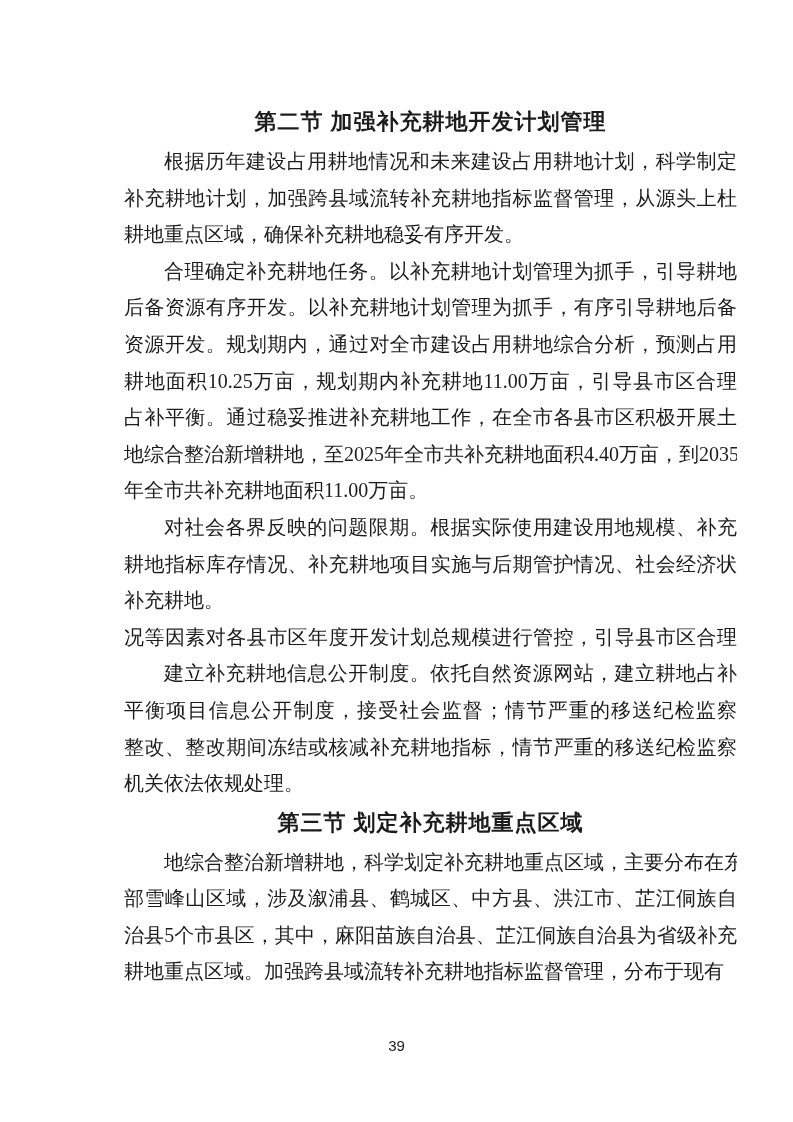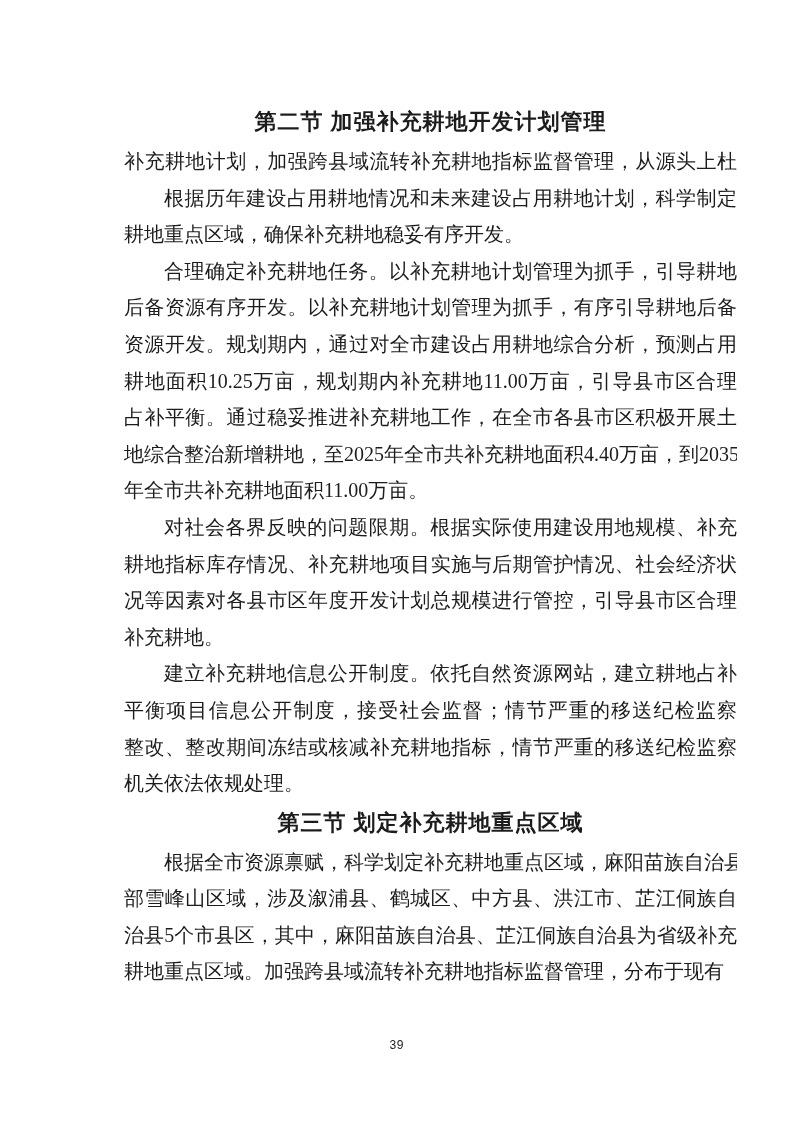--- a/index.html
+++ b/index.html
@@ -54,49 +54,49 @@
     font-weight: 400;
   }
   .page-number {
     position: absolute;
     left: 0;
     right: 0;
     top: 1036px;
     height: 20px;
     line-height: 20px;
     text-align: center;
-    font-size: 12px;
-    font-family: Liberation Mono, monospace;
+    font-size: 15px;
+    font-family: Liberation Sans, sans-serif;
     color: #1c1c1c;
   }
 </style>
 </head>
 <body>
 
 <div class="page">
   <div class="content">
       <div class="section-heading">第二节 加强补充耕地开发计划管理</div>
+      <div class="line first">根据历年建设占用耕地情况和未来建设占用耕地计划，科学制定</div>
       <div class="line">补充耕地计划，加强跨县域流转补充耕地指标监督管理，从源头上杜</div>
-      <div class="line first">根据历年建设占用耕地情况和未来建设占用耕地计划，科学制定</div>
       <div class="line last">耕地重点区域，确保补充耕地稳妥有序开发。</div>
       <div class="line first"><span class="lead">合理确定补充耕地任务。</span><span>以补充耕地计划管理为抓手，引导耕地</span></div>
       <div class="line">后备资源有序开发。以补充耕地计划管理为抓手，有序引导耕地后备</div>
       <div class="line">资源开发。规划期内，通过对全市建设占用耕地综合分析，预测占用</div>
       <div class="line">耕地面积10.25万亩，规划期内补充耕地11.00万亩，引导县市区合理</div>
       <div class="line">占补平衡。通过稳妥推进补充耕地工作，在全市各县市区积极开展土</div>
       <div class="line">地综合整治新增耕地，至2025年全市共补充耕地面积4.40万亩，到2035</div>
       <div class="line last">年全市共补充耕地面积11.00万亩。</div>
       <div class="line first"><span class="lead">对社会各界反映的问题限期。</span><span>根据实际使用建设用地规模、补充</span></div>
       <div class="line">耕地指标库存情况、补充耕地项目实施与后期管护情况、社会经济状</div>
+      <div class="line last">补充耕地。</div>
       <div class="line">况等因素对各县市区年度开发计划总规模进行管控，引导县市区合理</div>
-      <div class="line last">补充耕地。</div>
       <div class="line first">建立补充耕地信息公开制度。依托自然资源网站，建立耕地占补</div>
       <div class="line">平衡项目信息公开制度，接受社会监督；情节严重的移送纪检监察</div>
       <div class="line">整改、整改期间冻结或核减补充耕地指标，情节严重的移送纪检监察</div>
       <div class="line last">机关依法依规处理。</div>
       <div class="section-heading">第三节 划定补充耕地重点区域</div>
-      <div class="line first">根据全市资源禀赋，科学划定补充耕地重点区域，麻阳苗族自治县</div>
+      <div class="line first">地综合整治新增耕地，科学划定补充耕地重点区域，主要分布在东</div>
       <div class="line">部雪峰山区域，涉及溆浦县、鹤城区、中方县、洪江市、芷江侗族自</div>
       <div class="line">治县5个市县区，其中，麻阳苗族自治县、芷江侗族自治县为省级补充</div>
       <div class="line last">耕地重点区域。加强跨县域流转补充耕地指标监督管理，分布于现有</div>
     </div>
   <div class="page-number">39</div>
 </div>
 
 </body></html>

